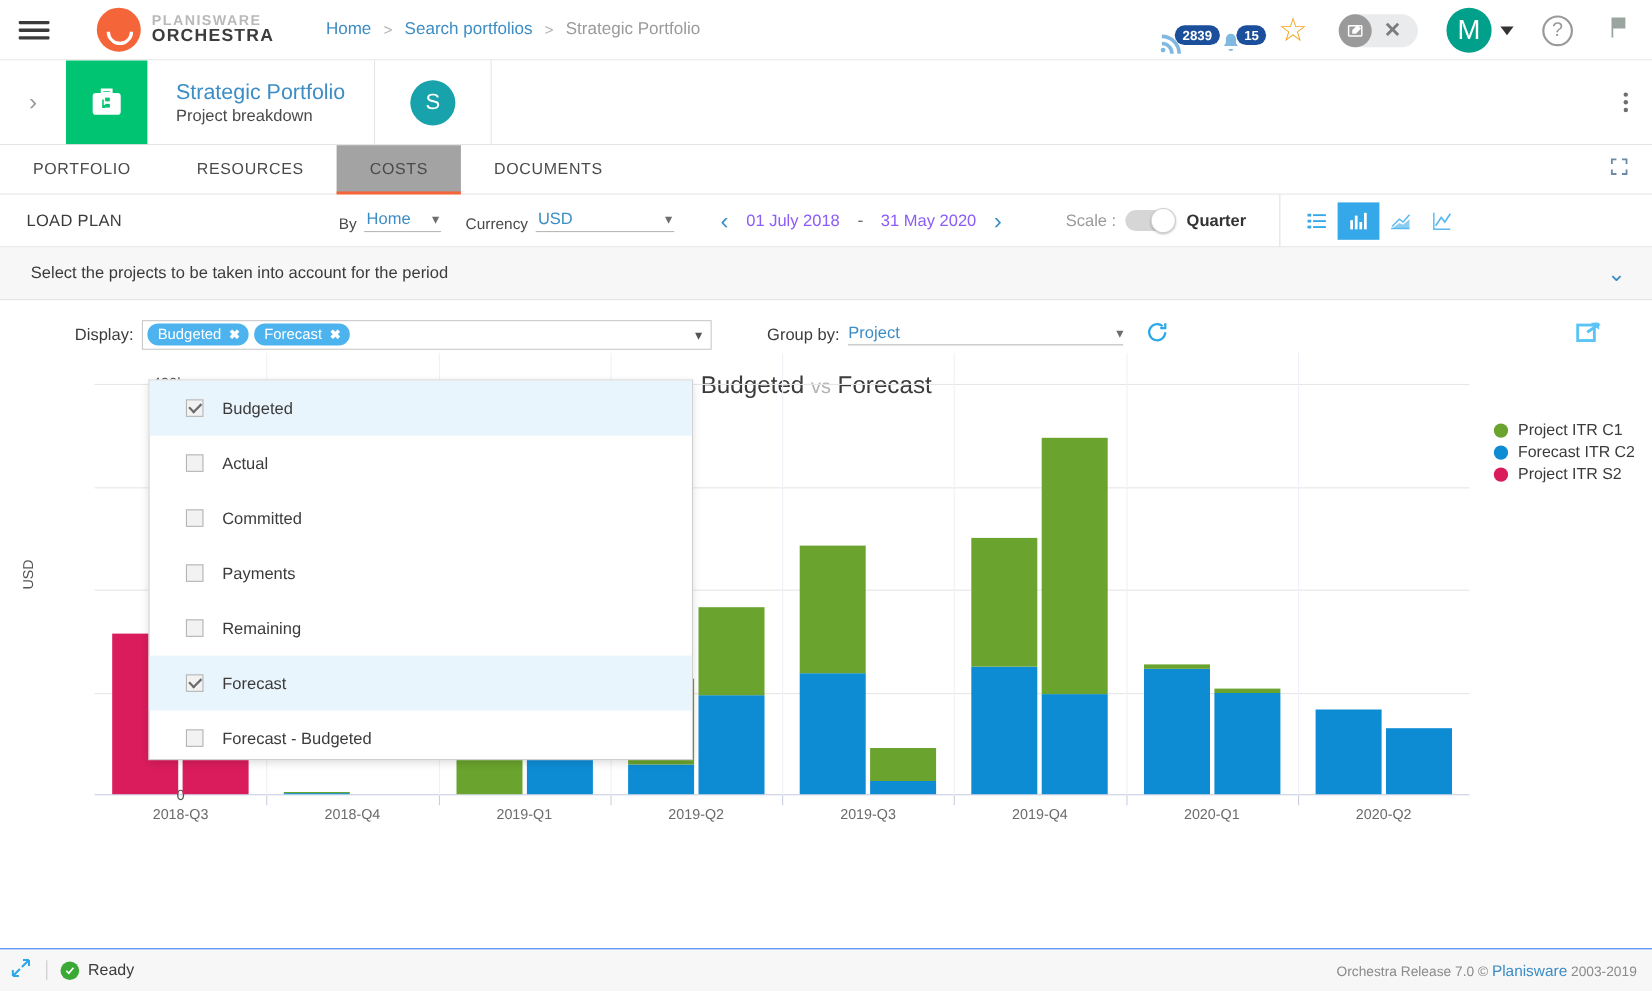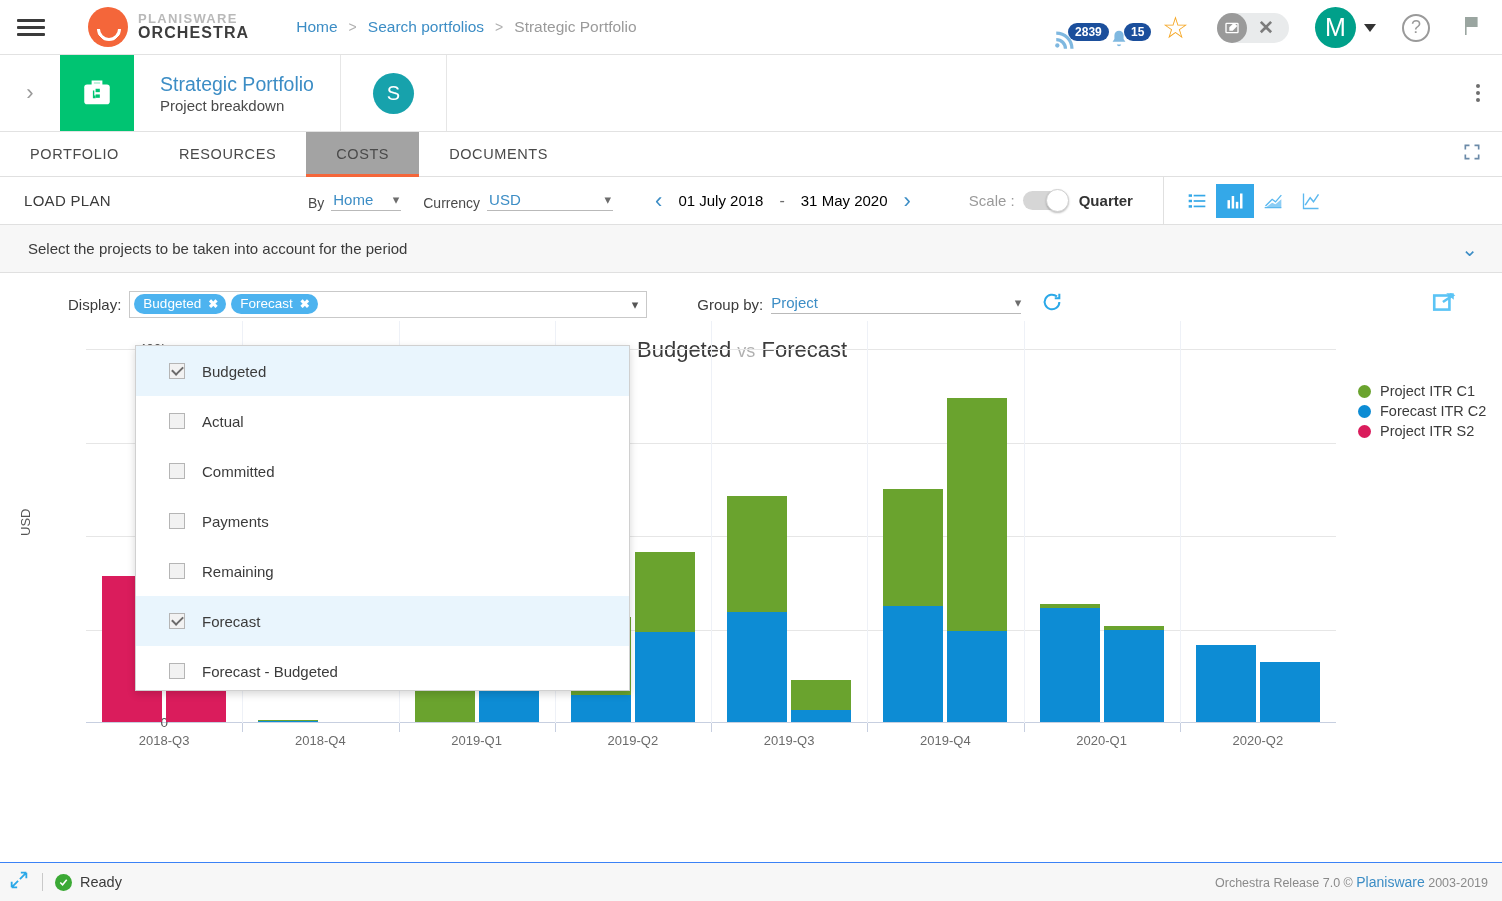--- a/index.html
+++ b/index.html
@@ -146,21 +146,21 @@
   .fld { display: flex; align-items: flex-end; }
   .fld-label { font-size: 14px; color: #4a4a4a; margin-right: 7px; }
   .fld-sel {
     border-bottom: 1px solid #b9b9b9; display: flex; align-items: center;
     justify-content: space-between; color: #3c8dc5; font-size: 15px;
     padding: 0 2px 2px 2px; cursor: pointer;
   }
   .sel-caret { color: #6d6d6d; font-size: 13px; margin-left: 12px; }
   .daterange { display: flex; align-items: center; gap: 16px; }
   .daterange .arw { color: #3c8dc5; font-size: 22px; cursor: pointer; }
-  .daterange .dt { color: #000000; font-size: 15px; cursor: pointer; }
+  .daterange .dt { color: #8b5cf6; font-size: 15px; cursor: pointer; }
   .daterange .dash { color: #6b6b6b; }
   .scale-group { display: flex; align-items: center; }
   .scale-lbl { color: #9a9a9a; font-size: 15px; margin-right: 8px; }
   .toggle-sw {
     width: 44px; height: 19px; border-radius: 10px; background: #d6d6d6;
     position: relative; cursor: pointer;
   }
   .toggle-sw .knob {
     width: 23px; height: 23px; border-radius: 50%; background: #fff;
     border: 1px solid #d0d0d0; position: absolute; right: -2px; top: -2px;

